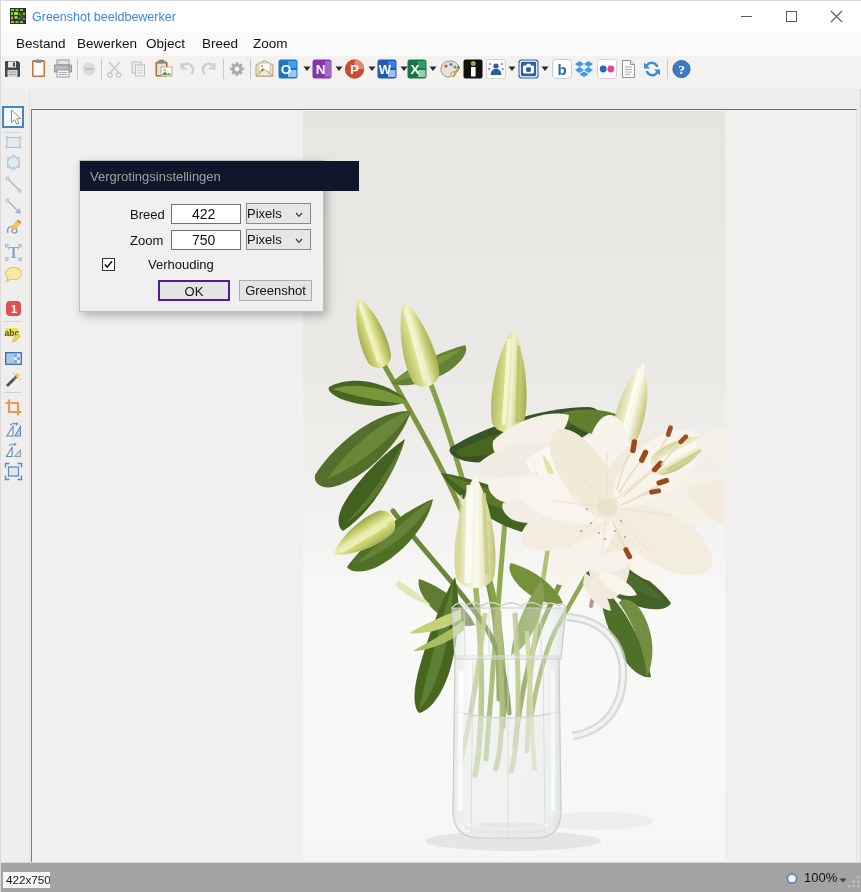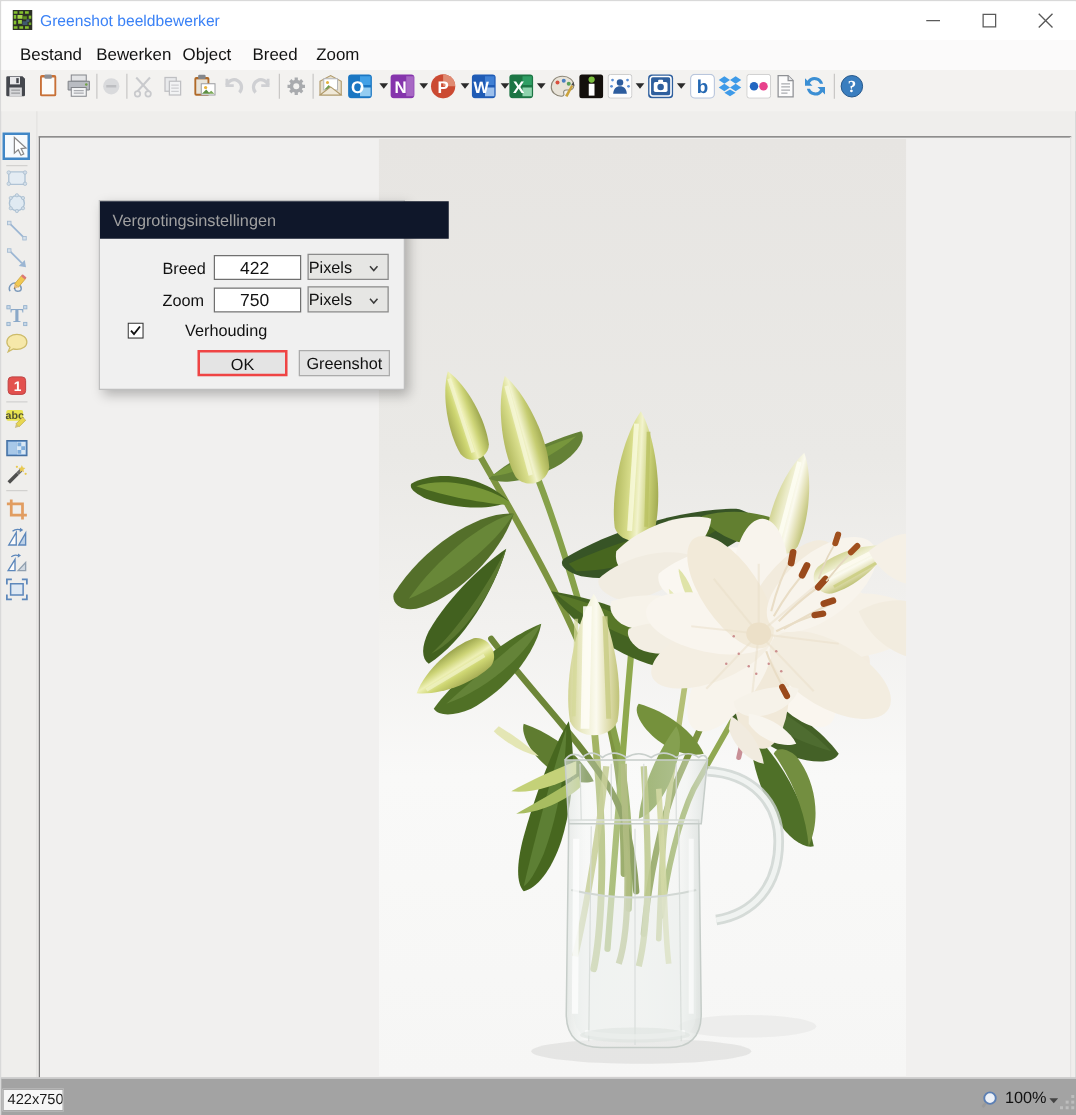--- a/index.html
+++ b/index.html
@@ -645,21 +645,21 @@
     <div class="dlbl" style="left:24px; top:72px">Zoom</div>
     <div class="dinput" style="top:69px">750</div>
     <div class="dcombo" style="top:68px">Pixels<svg class="chev" viewBox="0 0 8 8">
           <path d="M1 2 L4 5.4 L7 2" fill="none" stroke="#3a3a3a" stroke-width="1.2"></path>
         </svg></div>
     <svg style="position:absolute; left:22px; top:97px; width:13px; height:13px" viewBox="0 0 13 13">
         <rect x="0.5" y="0.5" width="12" height="12" fill="#fff" stroke="#333"></rect>
         <path d="M2.8 6.5 L5.2 9.2 L10 3.2" fill="none" stroke="#111" stroke-width="1.5"></path>
       </svg>
     <div class="dlbl" style="left:42px; top:96px">Verhouding</div>
-    <div class="dbtn" style="left:78px; width:72px; border:2px solid #ef4444">OK</div>
+    <div class="dbtn" style="left:78px; width:72px; border:2px solid #4c1d95">OK</div>
     <div class="dbtn" style="left:159px; width:73px; border:1px solid #ababab">Greenshot</div>
   </div>
   <div id="statusbar">
     <div class="sbox" style="left:1px; width:49px; padding-left:3px">422x750</div>
     <svg style="position:absolute; left:784px; top:9px; width:16px; height:16px" viewBox="0 0 16 16">
         <circle cx="7" cy="6.5" r="4.6" fill="#eef2f8" stroke="#5b7fb4" stroke-width="1.5"></circle>
         <line x1="3.6" y1="10.5" x2="1" y2="13.6" stroke="#9a9a9a" stroke-width="2.2"></line>
       </svg>
     <div style="position:absolute; left:803px; top:7px; font-size:13px; color:#111">100%</div>
     <svg style="position:absolute; left:838px; top:15px; width:8px; height:5px" viewBox="0 0 8 5">

